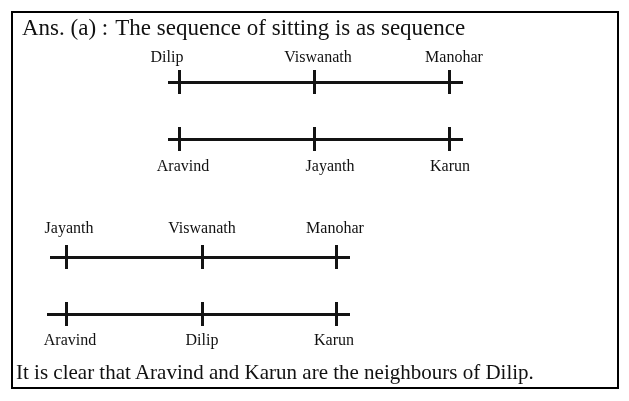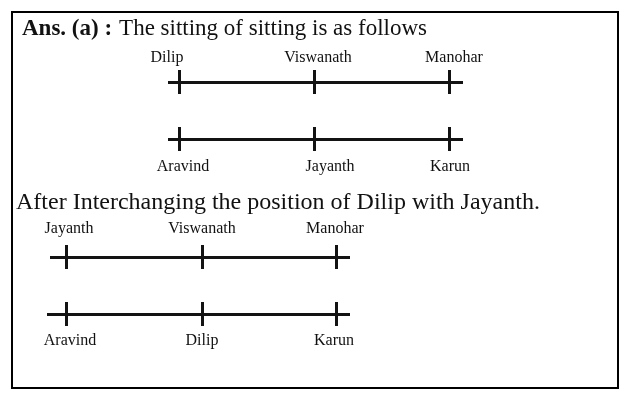--- a/index.html
+++ b/index.html
@@ -11,21 +11,21 @@
   }
   .frame {
     position:absolute; left:11px; top:11px;
     width:604px; height:374px;
     border:2px solid #000000;
   }
   .txt { position:absolute; white-space:nowrap; line-height:1.15; }
   .t1 { left:22px;  top:15px;  font-size:23px; }
   .t2 { left:16px;  top:188px; font-size:24px; }
   .t3 { left:16px;  top:360px; font-size:21px; }
-  .b  { font-weight:bold; padding-right:7px;text-align:right; }
+  .b  { font-weight:normal; padding-right:7px;text-align:right; }
   .hline { position:absolute; height:3px; background:#131313; }
   .tick  { position:absolute; width:3px; height:24px; background:#131313; }
   .lbl   { position:absolute; transform:translateX(-50%); white-space:nowrap;
            font-size:16px; line-height:1.1; }
 
   
   .lineA { left:168px; top:81px;  width:295px; }
   .tA1 { left:178px; top:70px; } .tA2 { left:313px; top:70px; } .tA3 { left:448px; top:70px; }
   .lineB { left:168px; top:138px; width:295px; }
   .tB1 { left:178px; top:127px; } .tB2 { left:313px; top:127px; } .tB3 { left:448px; top:127px; }
@@ -40,21 +40,21 @@
   .lc1 { left:69px;  top:219px; } .lc2 { left:202px; top:219px; } .lc3 { left:335px; top:219px; }
   .ld1 { left:70px;  top:331px; } .ld2 { left:202px; top:331px; } .ld3 { left:334px; top:331px; }
 </style>
 </head>
 <body>
 
 <div class="canvas">
   <div class="frame"></div>
 
   <div class="txt t1">
-    <span class="b">Ans. (a) :</span><span>The sitting of sitting is as follows</span>
+    <span class="b">Ans. (a) :</span><span>The sequence of sitting is as sequence</span>
   </div>
 
   <div>
     <span class="lbl la1">Dilip</span>
     <span class="lbl la2">Viswanath</span>
     <span class="lbl la3">Manohar</span>
 
     <div class="hline lineA"></div>
     <div class="tick tA1"></div>
     <div class="tick tA2"></div>
@@ -63,21 +63,20 @@
     <div class="hline lineB"></div>
     <div class="tick tB1"></div>
     <div class="tick tB2"></div>
     <div class="tick tB3"></div>
 
     <span class="lbl lb1">Aravind</span>
     <span class="lbl lb2">Jayanth</span>
     <span class="lbl lb3">Karun</span>
   </div>
 
-  <div class="txt t2">After Interchanging the position of Dilip with Jayanth.</div>
 
   <div>
     <span class="lbl lc1">Jayanth</span>
     <span class="lbl lc2">Viswanath</span>
     <span class="lbl lc3">Manohar</span>
 
     <div class="hline lineC"></div>
     <div class="tick tC1"></div>
     <div class="tick tC2"></div>
     <div class="tick tC3"></div>
@@ -85,13 +84,14 @@
     <div class="hline lineD"></div>
     <div class="tick tD1"></div>
     <div class="tick tD2"></div>
     <div class="tick tD3"></div>
 
     <span class="lbl ld1">Aravind</span>
     <span class="lbl ld2">Dilip</span>
     <span class="lbl ld3">Karun</span>
   </div>
 
+  <div class="txt t3">It is clear that Aravind and Karun are the neighbours of Dilip.</div>
 </div>
 
 </body></html>

